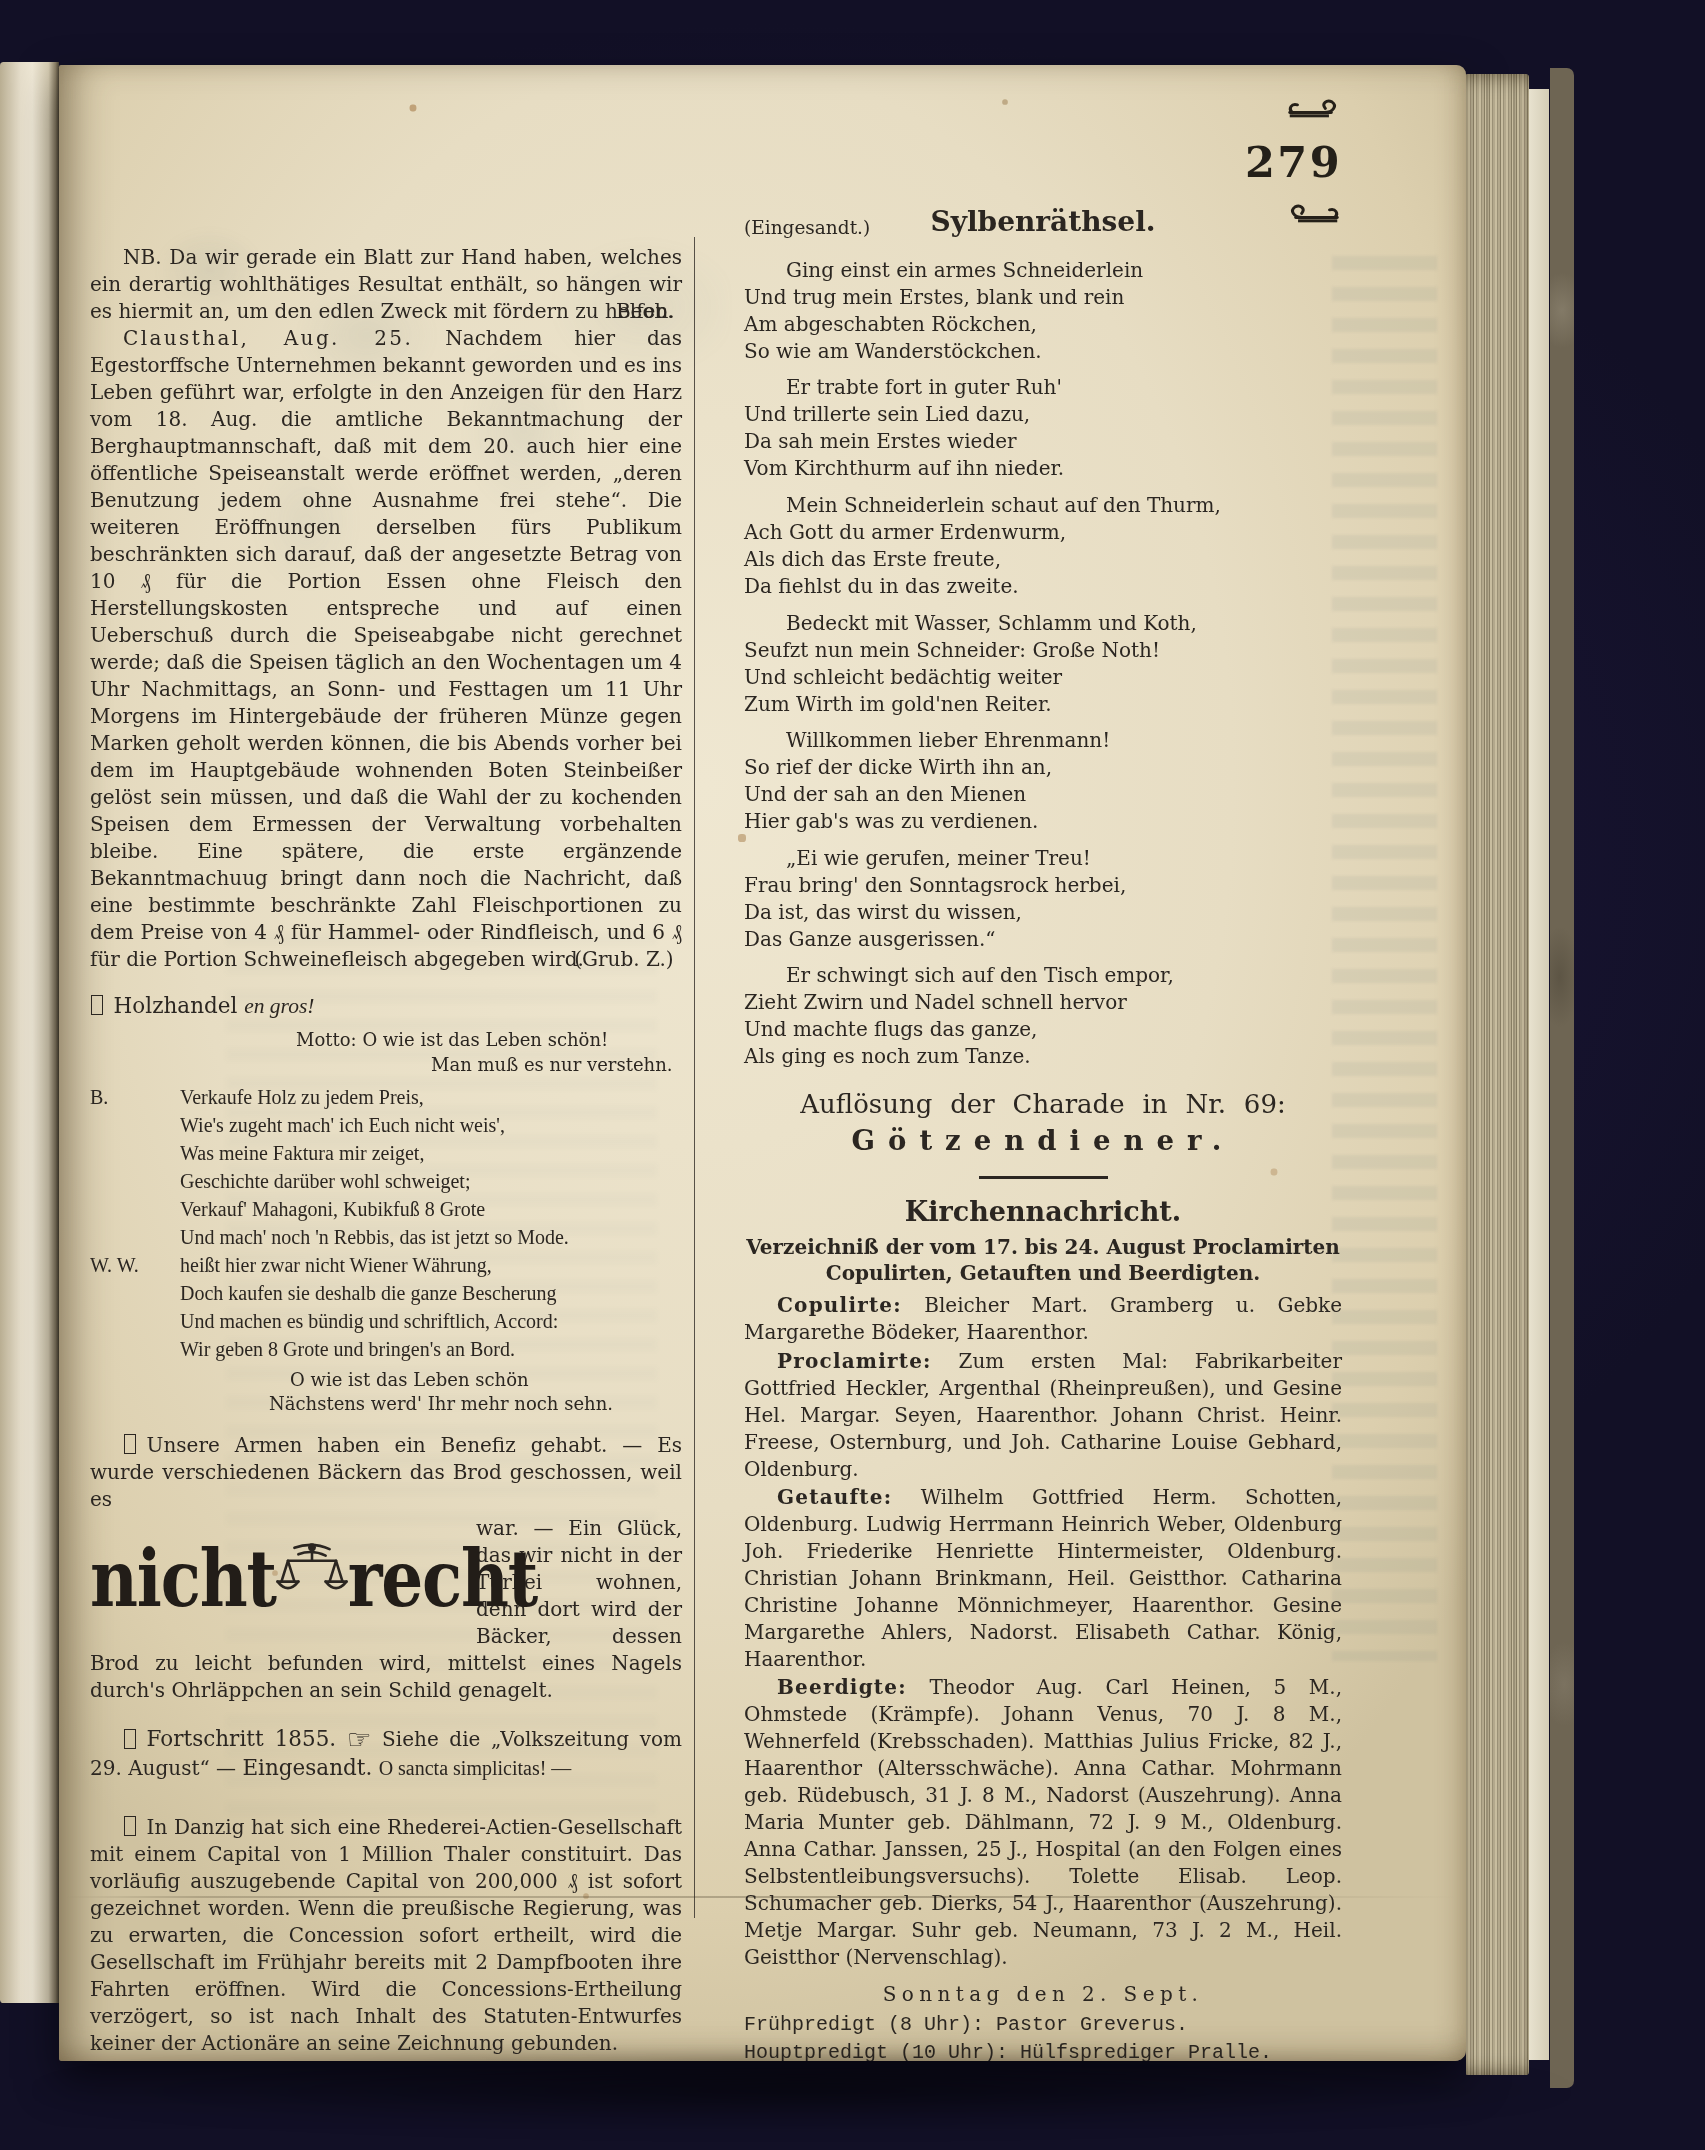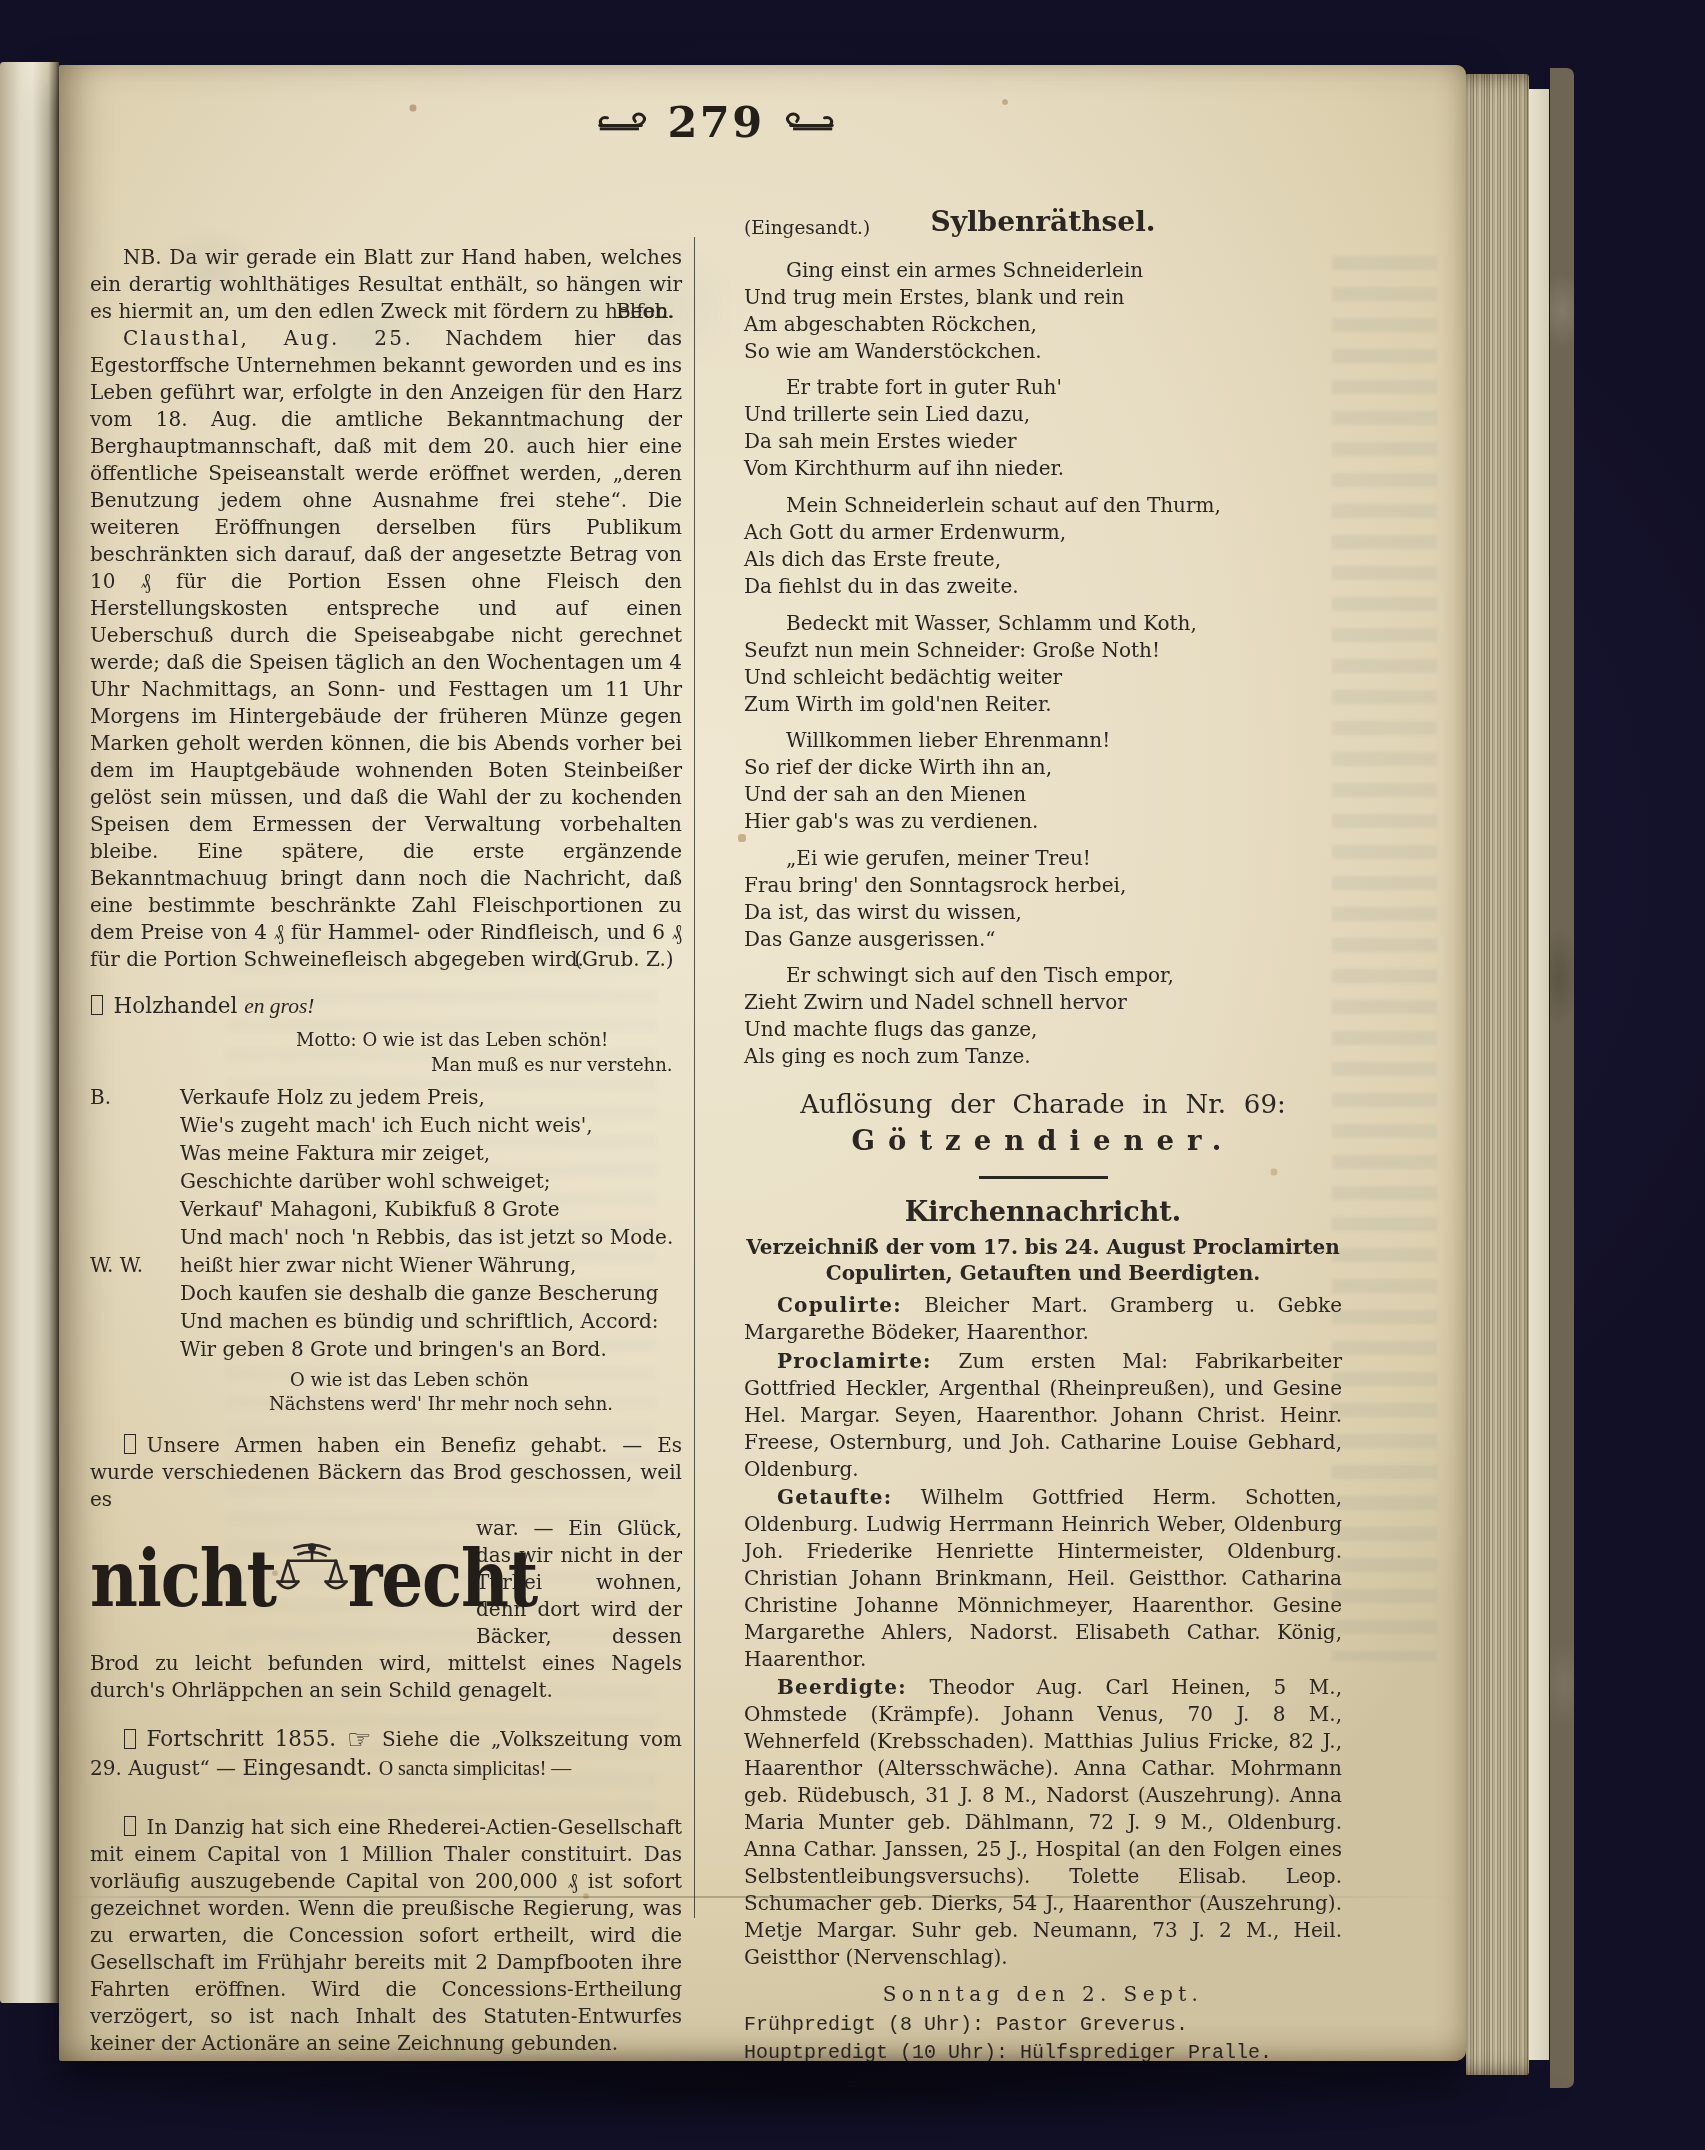--- a/index.html
+++ b/index.html
@@ -76,41 +76,41 @@
       945px 36px 0 1.8px rgba(120,80,30,.35),
       215px 1507px 0 1.8px rgba(146,94,36,.30),
       1214px 1106px 0 2.4px rgba(146,94,36,.28),
       526px 1830px 0 1.8px rgba(140,90,35,.30),
       84px 538px 0 1.8px rgba(146,94,36,.25);}
   .crease{position:absolute;left:6px;top:1831px;width:1394px;height:1.8px;pointer-events:none;
     background:linear-gradient(90deg,transparent,rgba(60,50,30,.22) 10%,rgba(60,50,30,.3) 60%,transparent);}
   .divider{position:absolute;left:635px;top:172px;width:1.2px;height:1681px;background:rgba(45,40,35,.78);}
 
   
-  .page-header{position:absolute;top:32px;left:31px;width:1252px;display:flex;justify-content:center;align-items:center;gap:15.6px;}
+  .page-header{position:absolute;top:32px;left:31px;width:1252px;display:flex;justify-content:center;align-items:flex-end;gap:15.6px;flex-direction:column;}
   .pagenum{font-size:43px;font-weight:bold;letter-spacing:2.4px;color:#242019;}
   .orn{width:57px;height:24px;}
   .orn.flip{transform:scaleX(-1);}
 
   
   .col{position:absolute;font-size:20px;line-height:27px;text-align:justify;}
   .col-left{left:31px;top:179px;width:592px;}
   .col-right{left:685px;top:112px;width:598px;}
   .para{margin:0;text-indent:33px;text-align:justify;}
   .sig{text-align:right;margin-top:-27px;line-height:27px;padding-right:8.4px;}
   .lead-sperr{letter-spacing:2.4px;}
   .bold-head{font-weight:normal;font-size:21.5px;}
   .latin{font-family:"Liberation Serif", serif;}
   .italic{font-style:italic;}
   .sqmark{display:inline-block;width:9.6px;height:18px;border:1.8px solid #2b2621;margin:0 10.8px 0 1.2px;vertical-align:-2.4px;}
 
   .holz-head{margin:19px 0 7.2px;font-size:21.5px;}
   .motto{padding-left:206px;font-size:18px;line-height:25px;}
   .motto2{padding-left:341px;font-size:18px;line-height:25px;}
-  .verses{margin-top:6px;}
+  .verses{margin-top:6px;font-family:Liberation Serif, serif;}
   .verse-line{line-height:28px;text-align:left;}
   .verse-label{display:inline-block;width:90px;}
   .coda1{padding-left:200px;font-size:18px;line-height:24px;margin-top:4.8px;}
   .coda2{padding-left:179px;font-size:18px;line-height:24px;}
 
   .benefiz1{margin-top:15.6px;}
   .benefiz-block{text-align:justify;margin-top:2.4px;}
   .bigfloat{float:left;width:386px;height:129px;display:flex;align-items:center;justify-content:space-between;
             padding:3.6px 16.7px 3.6px 0;box-sizing:border-box;}
   .bigword{font-size:66px;font-weight:bold;letter-spacing:-1.2px;line-height:1;transform:scaleY(1.18);color:#221d18;}

